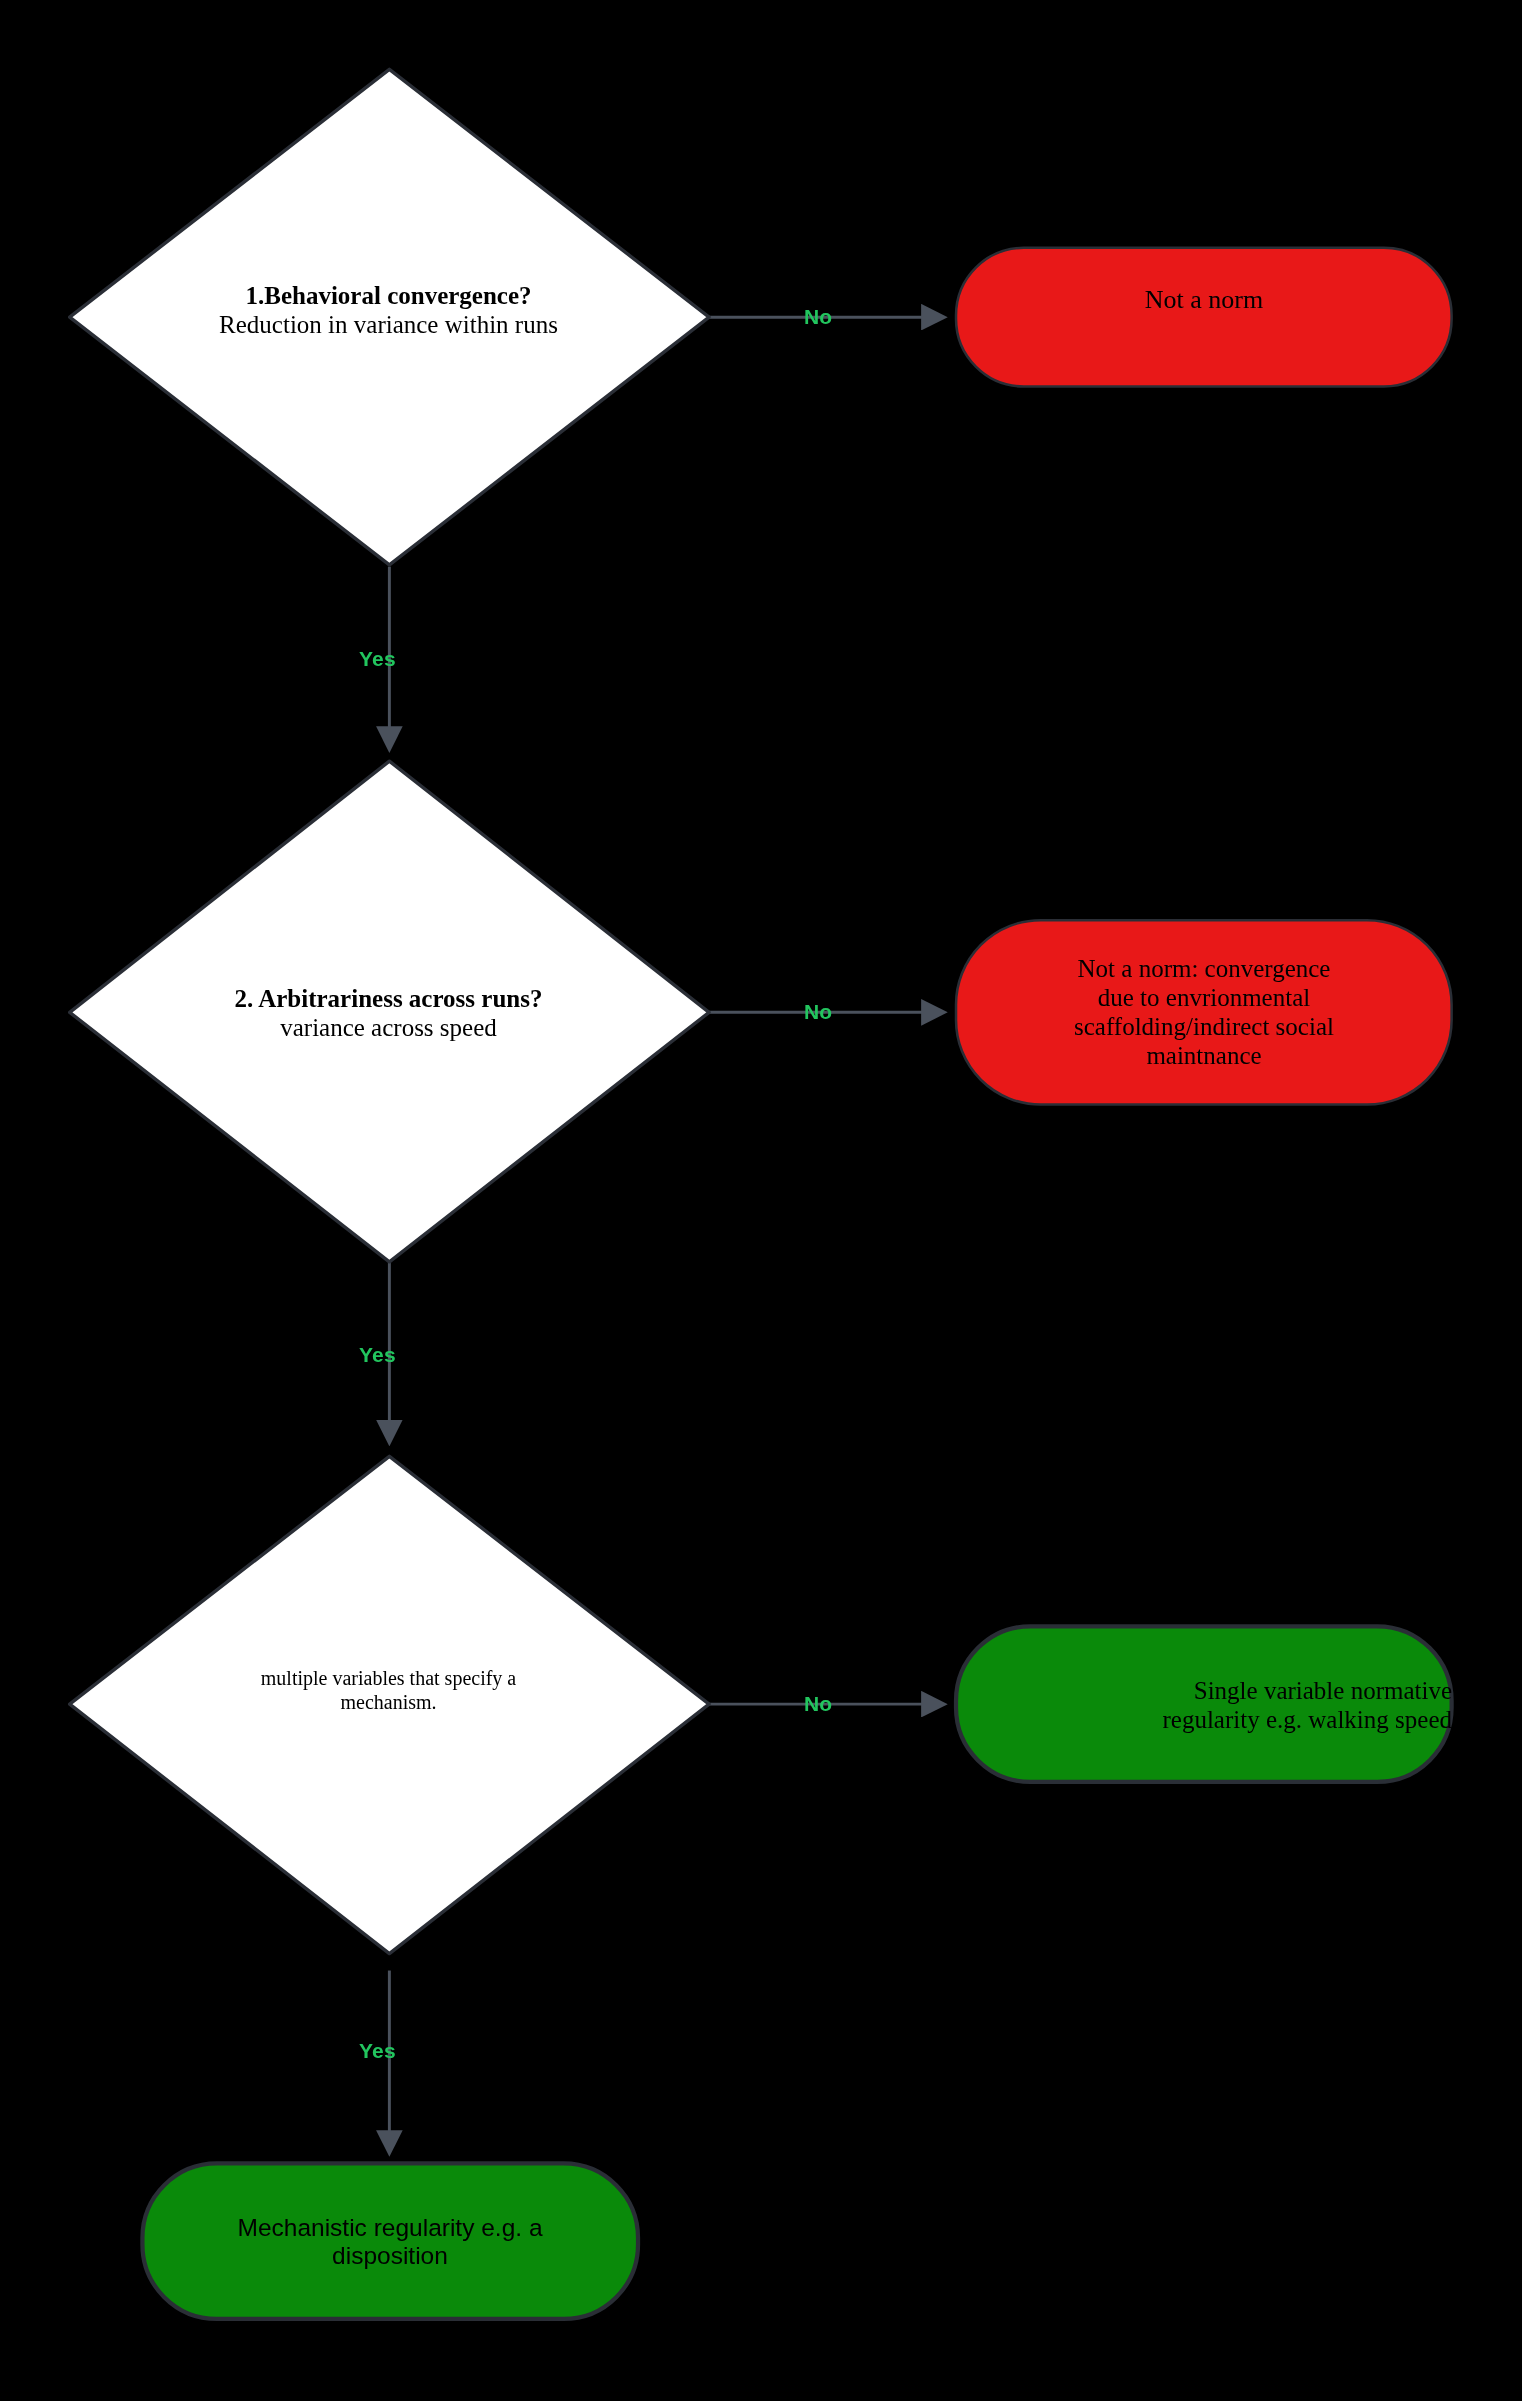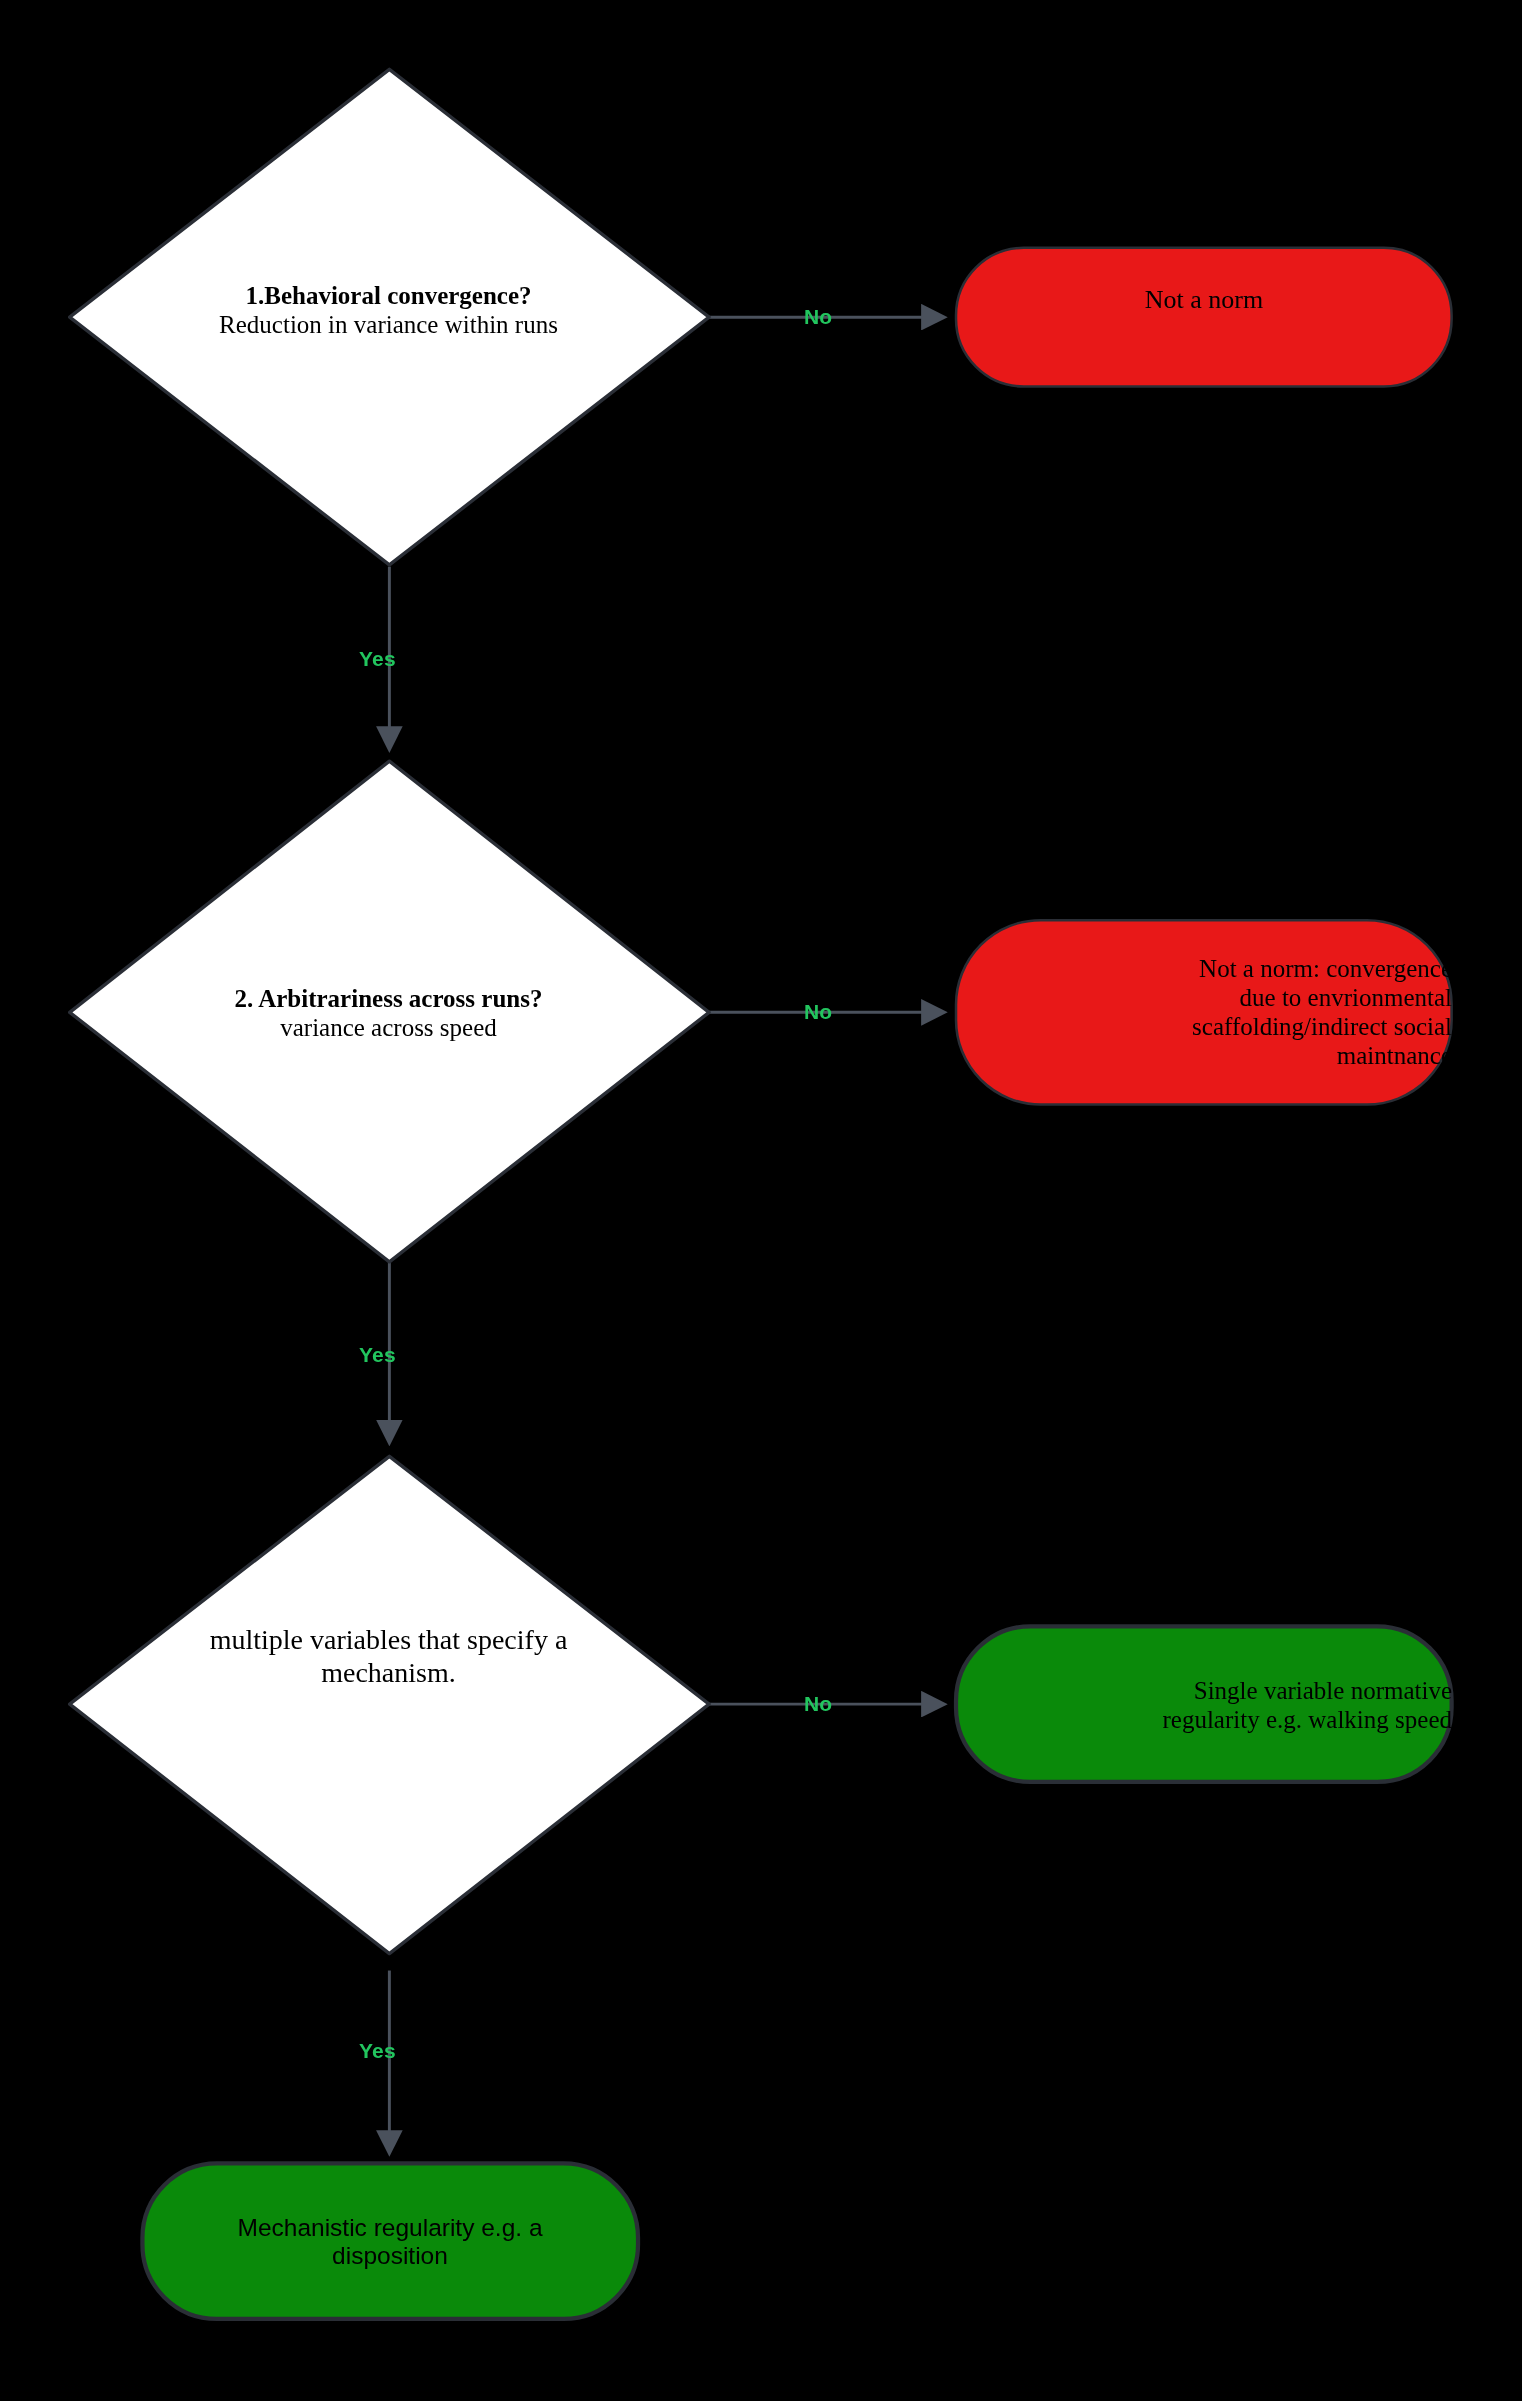--- a/index.html
+++ b/index.html
@@ -75,28 +75,28 @@
 
 <div class="node-text serif" style="left:956px;top:248px;width:496px;height:105px;font-size:26px;">
   <span class="ln">Not a norm</span>
 </div>
 
 <div class="node-text serif" style="left:69px;top:949px;width:639px;height:127px;font-size:25px;">
   <span class="ln bold">2. Arbitrariness across runs?</span>
   <span class="ln">variance across speed</span>
 </div>
 
-<div class="node-text serif" style="left:956px;top:920px;width:496px;height:184px;font-size:25px;align-items:flex-end;">
+<div class="node-text serif" style="left:956px;top:920px;width:496px;height:184px;font-size:25px;">
   <span class="ln">Not a norm: convergence</span>
   <span class="ln">due to envrionmental</span>
   <span class="ln">scaffolding/indirect social</span>
   <span class="ln">maintnance</span>
 </div>
 
-<div class="node-text serif" style="left:69px;top:1593px;width:639px;height:127px;font-size:28px;">
+<div class="node-text serif" style="left:69px;top:1627px;width:639px;height:127px;font-size:20px;">
   <span class="ln">multiple variables that specify a</span>
   <span class="ln">mechanism.</span>
 </div>
 
 <div class="node-text serif" style="left:956px;top:1627px;width:496px;height:156px;font-size:25px;align-items:flex-end;">
   <span class="ln">Single variable normative</span>
   <span class="ln">regularity e.g. walking speed</span>
 </div>
 
 <div class="node-text sans" style="left:142px;top:2164px;width:496px;height:156px;font-size:24.5px;align-items:center;">

